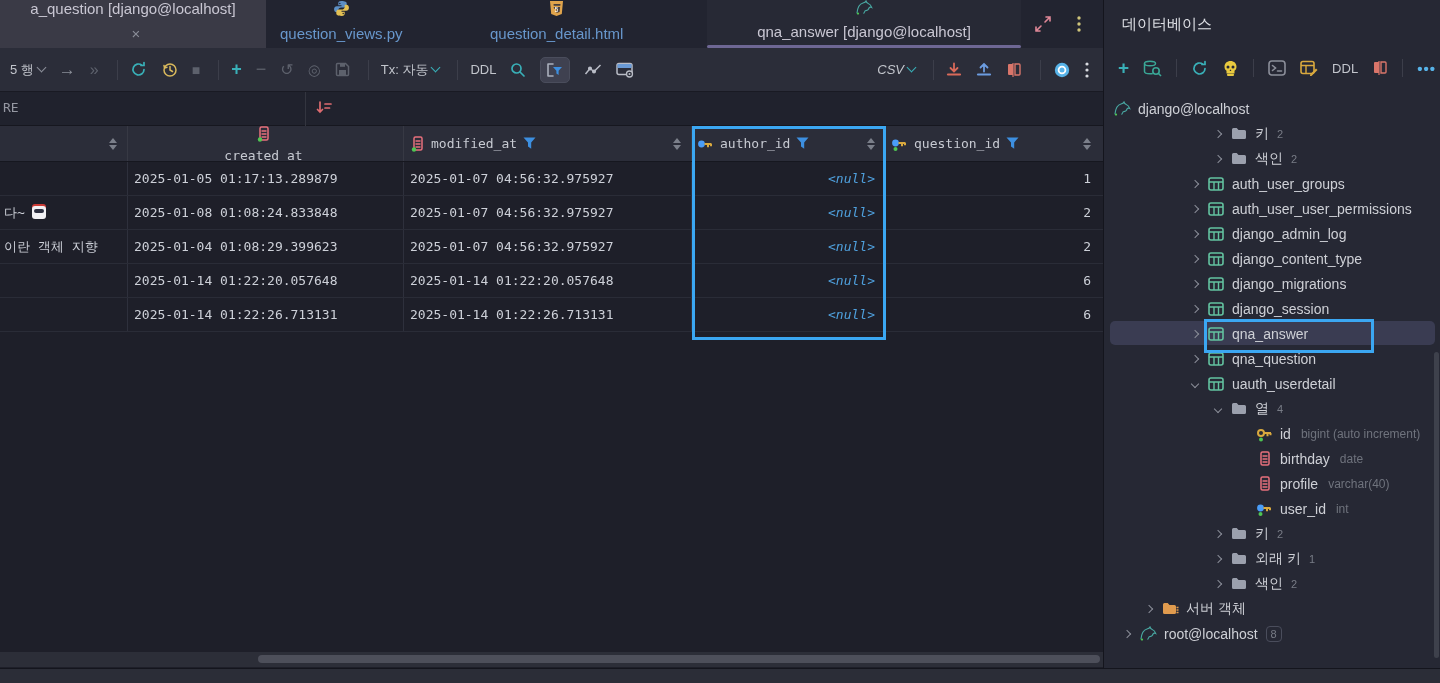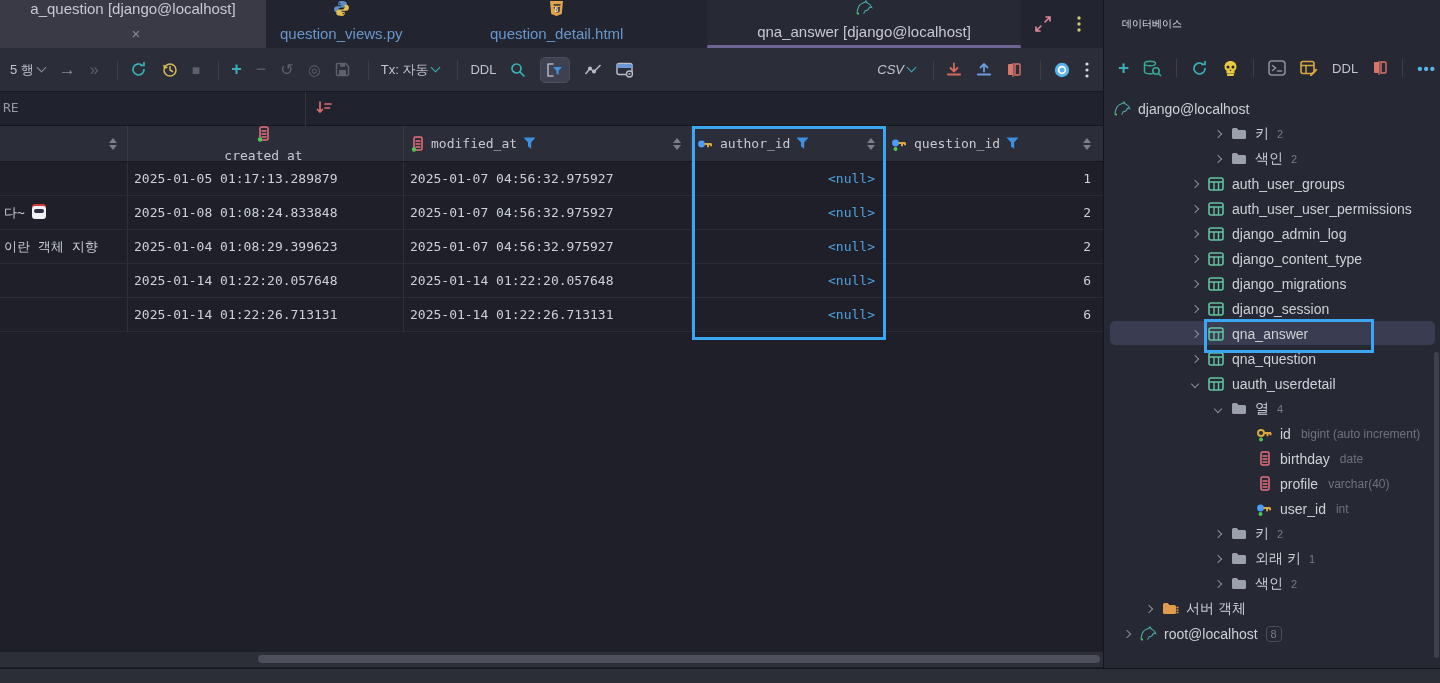--- a/index.html
+++ b/index.html
@@ -60,40 +60,40 @@
     border-right:4px solid transparent; }
   .sorticon .up { border-bottom:5px solid #7b7f8a; }
   .sorticon .dn { border-top:5px solid #7b7f8a; }
   .grow { display:flex; height:34px; border-bottom:1px solid #2a2c37; }
   .gc { border-right:1px solid #2e303c; line-height:33px; white-space:nowrap; overflow:hidden; }
   .c0 { width:128px; padding-left:4px; }
   .c1 { width:276px; padding-left:6px; }
   .c2 { width:288px; padding-left:6px; }
   .c3 { width:194px; text-align:right; padding-right:10px; }
   .c4 { width:217px; text-align:right; padding-right:12px; border-right:none; }
-  .nullv { color:#4fa0dd; }
+  .nullv { color:#4fa0dd;font-style:italic; }
   .robot { display:inline-block; width:14px; height:13px; background:#f2f1f4; border-radius:3px;
     position:relative; vertical-align:-2px; margin-left:7px; box-shadow:0 -2px 0 #cc3b36; }
   .robot::after { content:""; position:absolute; left:2px; top:3px; width:10px; height:4px;
     background:#2d3040; border-radius:2px; }
   .author-box { position:absolute; left:692px; top:0; width:194px; height:214px;
     border:3px solid #3ba7f2; pointer-events:none; z-index:6; }
 
   
   .hscroll { position:absolute; left:0; top:652px; width:1103px; height:15px; background:#2c2e38; }
   .hthumb { position:absolute; left:258px; top:3px; width:842px; height:8px; background:#4d4f5a;
     border-radius:4px; }
   .footer { position:absolute; left:0; top:668px; width:1440px; height:15px; background:#2b2d37;
     border-top:1px solid #14151d; }
 
   
   .sidebar { position:absolute; left:1103px; top:0; width:337px; height:668px; background:#262834;
     border-left:1px solid #14151d; }
   .sb-header { height:48px; display:flex; align-items:center; padding-left:18px; color:#dfe1e6;
-    font-size:10px; }
+    font-size:15px; }
   .sb-toolbar { height:40px; display:flex; align-items:center; padding-left:14px; gap:14px; }
   .sb-div { width:1px; height:18px; background:#3c3e4a; }
   .sb-ddl { color:#c2c5cc; font-size:13px; }
   .dots3 { color:#57b3e8; font-size:15px; letter-spacing:1px; font-weight:bold; }
 
   
   .tree { position:absolute; left:0; top:96px; width:337px; }
   .tree-row { position:relative; height:25px; display:flex; align-items:center; font-size:14px;
     color:#ced0d6; white-space:nowrap; cursor:pointer; }
   .tree-row .lbl { position:relative; z-index:2; }

